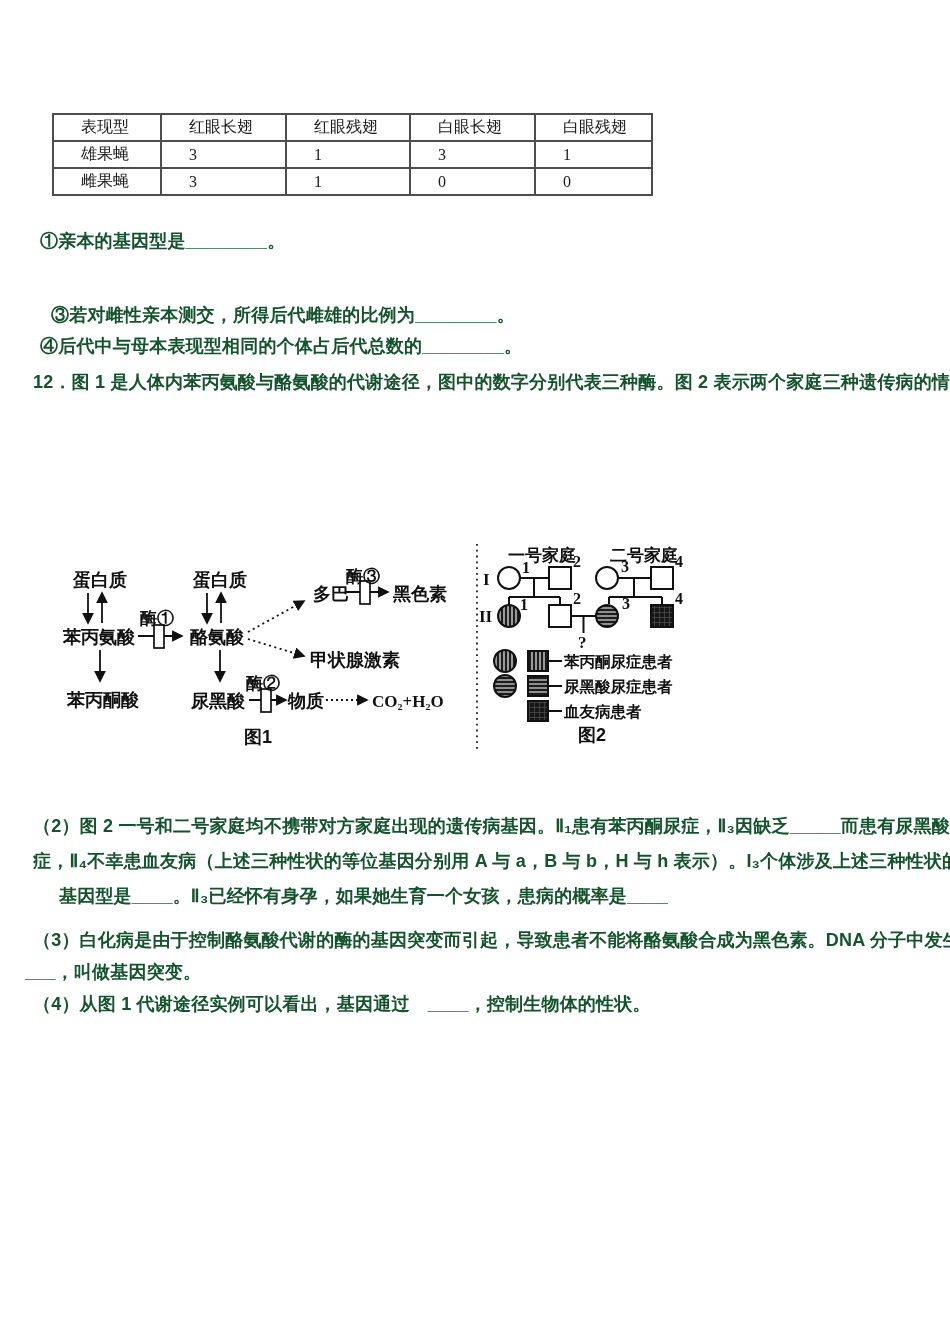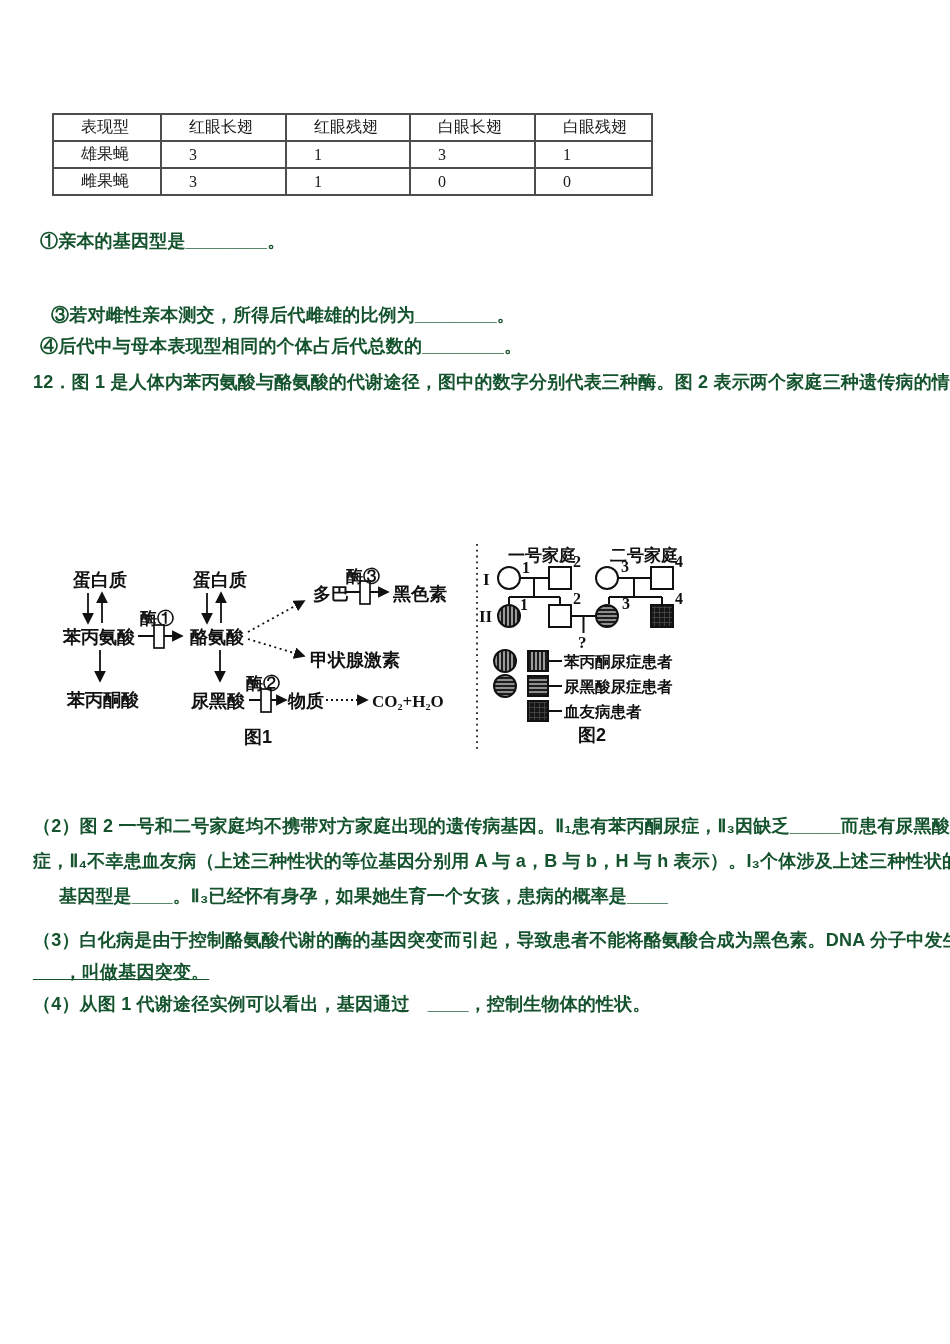--- a/index.html
+++ b/index.html
@@ -223,16 +223,16 @@
       </g>
 
       <text x="106" y="201" font-size="18">图2</text>
     </svg>
   </div>
 
   <div class="line" style="left:33px;top:816px;">（2）图 2 一号和二号家庭均不携带对方家庭出现的遗传病基因。Ⅱ₁患有苯丙酮尿症，Ⅱ₃因缺乏_____而患有尿黑酸尿</div>
   <div class="line" style="left:33px;top:851px;">症，Ⅱ₄不幸患血友病（上述三种性状的等位基因分别用 A 与 a，B 与 b，H 与 h 表示）。I₃个体涉及上述三种性状的</div>
   <div class="line" style="left:33px;top:886px;margin-left:26px;">基因型是____。Ⅱ₃已经怀有身孕，如果她生育一个女孩，患病的概率是____</div>
   <div class="line" style="left:33px;top:930px;">（3）白化病是由于控制酪氨酸代谢的酶的基因突变而引起，导致患者不能将酪氨酸合成为黑色素。DNA 分子中发生_</div>
-  <div class="line" style="left:33px;top:962px;text-decoration:underline;">___，叫做基因突变。</div>
+  <div class="line" style="left:25px;top:962px;">___，叫做基因突变。</div>
   <div class="line" style="left:33px;top:994px;">（4）从图 1 代谢途径实例可以看出，基因通过　____，控制生物体的性状。</div>
 
 </div>
 
 </body></html>

